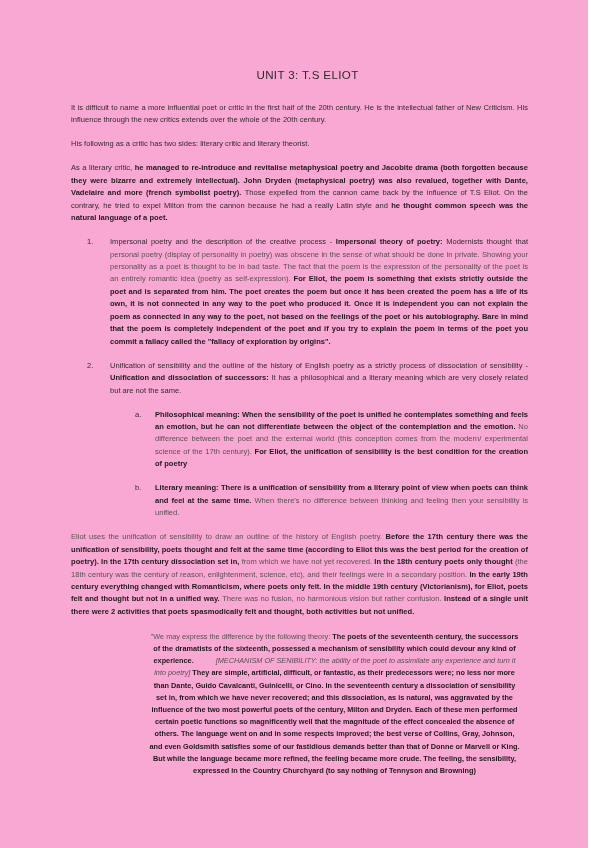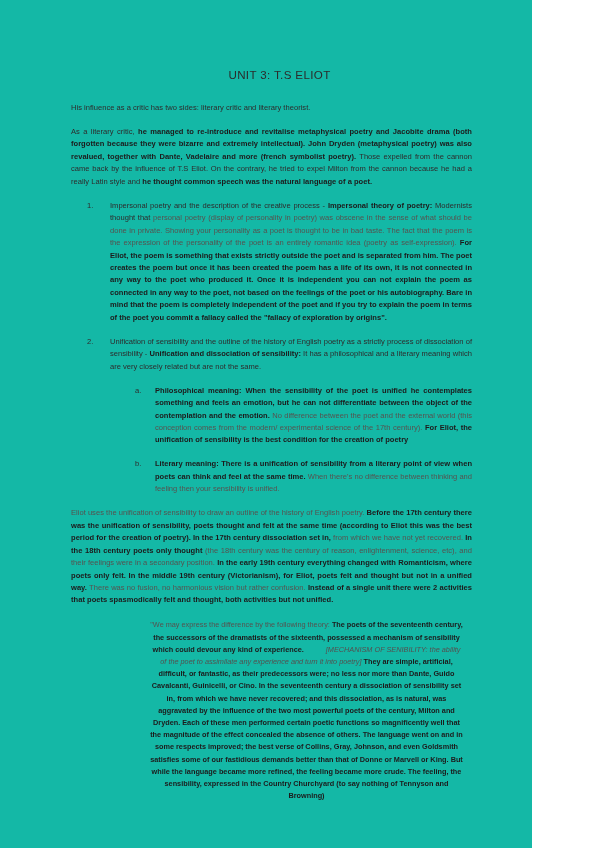--- a/index.html
+++ b/index.html
@@ -9,23 +9,23 @@
   }
   body {
     width: 600px;
     height: 848px;
     font-family: "Liberation Sans", sans-serif;
     color: #231f20;
     -webkit-font-smoothing: antialiased;
   }
   .page {
     position: relative;
-    width: 532px;
+    width: 588px;
     height: 848px;
-    background: #14b8a6;
+    background: #f9a8d4;
     box-sizing: border-box;
     padding: 68px 60px 0 71px;
   }
   .doc-title {
     text-align: center;
     font-size: 11.6px;
     font-weight: 400;
     letter-spacing: 0.35px;
     color: #2b2b2b;
     margin: 0 0 21px 0;
@@ -109,36 +109,39 @@
   }
   .lighter { color: #56524f; }
 </style>
 </head>
 <body>
 
 <div class="page">
 
   <h1 class="doc-title">UNIT 3: T.S ELIOT</h1>
 
+  <p class="para">
+    <span>It is difficult to name a more influential poet or critic in the first half of the 20th century. He is the intellectual father of New Criticism. His influence through the new critics extends over the whole of the 20th century.</span>
+  </p>
 
   <p class="para">
-    <span>His influence as a critic has two sides: literary critic and literary theorist.</span>
+    <span>His following as a critic has two sides: literary critic and literary theorist.</span>
   </p>
 
   <p class="para"><span>As a literary critic, </span><b>he managed to re-introduce and revitalise metaphysical poetry and Jacobite drama (both forgotten because they were bizarre and extremely intellectual). John Dryden  (metaphysical poetry) was also revalued, together with Dante, Vadelaire and more (french symbolist poetry). </b><span>Those expelled from the cannon came back by the influence of T.S Eliot. On the contrary, he tried to expel Milton from the cannon because he had a really Latin style and </span><b>he thought common speech was the natural language of a poet.</b></p>
 
 
   <ol class="olist">
 
     <li>
       <span class="marker">1.</span><span>Impersonal poetry and the description of the creative process - </span><b>Impersonal theory of poetry:</b><span> Modernists thought that </span><span class="lighter">personal poetry (display of personality in poetry) was obscene in the sense of what should be done in private. Showing your personality as a poet is thought to be in bad taste. The fact that the poem is the expression of the personality of the poet is an entirely romantic idea (poetry as self-expression).</span><b>  For Eliot, the poem is something that exists strictly outside the poet and is separated from him. The poet creates the poem but once it has been created the poem has a life of its own, it is not connected in any way to the poet who produced it. Once it is independent you can not explain the poem as connected in any way to the poet, not based on the feelings of the poet or his autobiography. Bare in mind that the poem is completely independent of the poet and if you try to explain the poem in terms of the poet you commit a fallacy called the "fallacy of exploration by origins".</b>
     </li>
 
     <li>
-      <span class="marker">2.</span><span>Unification of sensibility and the outline of the history of English poetry as a strictly process of dissociation of sensibility - </span><b>Unification and dissociation of sensibility:</b><span> It has a philosophical and a literary meaning which are very closely related but are not the same.</span>
+      <span class="marker">2.</span><span>Unification of sensibility and the outline of the history of English poetry as a strictly process of dissociation of sensibility - </span><b>Unification and dissociation of successors:</b><span> It has a philosophical and a literary meaning which are very closely related but are not the same.</span>
 
       <ol class="sublist">
         <li>
           <span class="marker">a.</span><b>Philosophical  meaning: When  the  sensibility  of  the  poet  is  unified  he  contemplates something and feels an emotion, but he can not differentiate between the object of the contemplation and the emotion.</b><span class="lighter"> No difference between  the  poet  and the external world (this conception comes from the modern/ experimental science of the 17th century). </span><b> For Eliot, the unification of sensibility is the best condition for the creation of poetry</b>
         </li>
         <li>
           <span class="marker">b.</span><b>Literary meaning:  There is a unification of sensibility from a literary point of view when poets can think and feel at the same time.</b><span class="lighter"> When  there's no difference between thinking and feeling then your sensibility is unified.</span>
         </li>
       </ol>
     </li>

